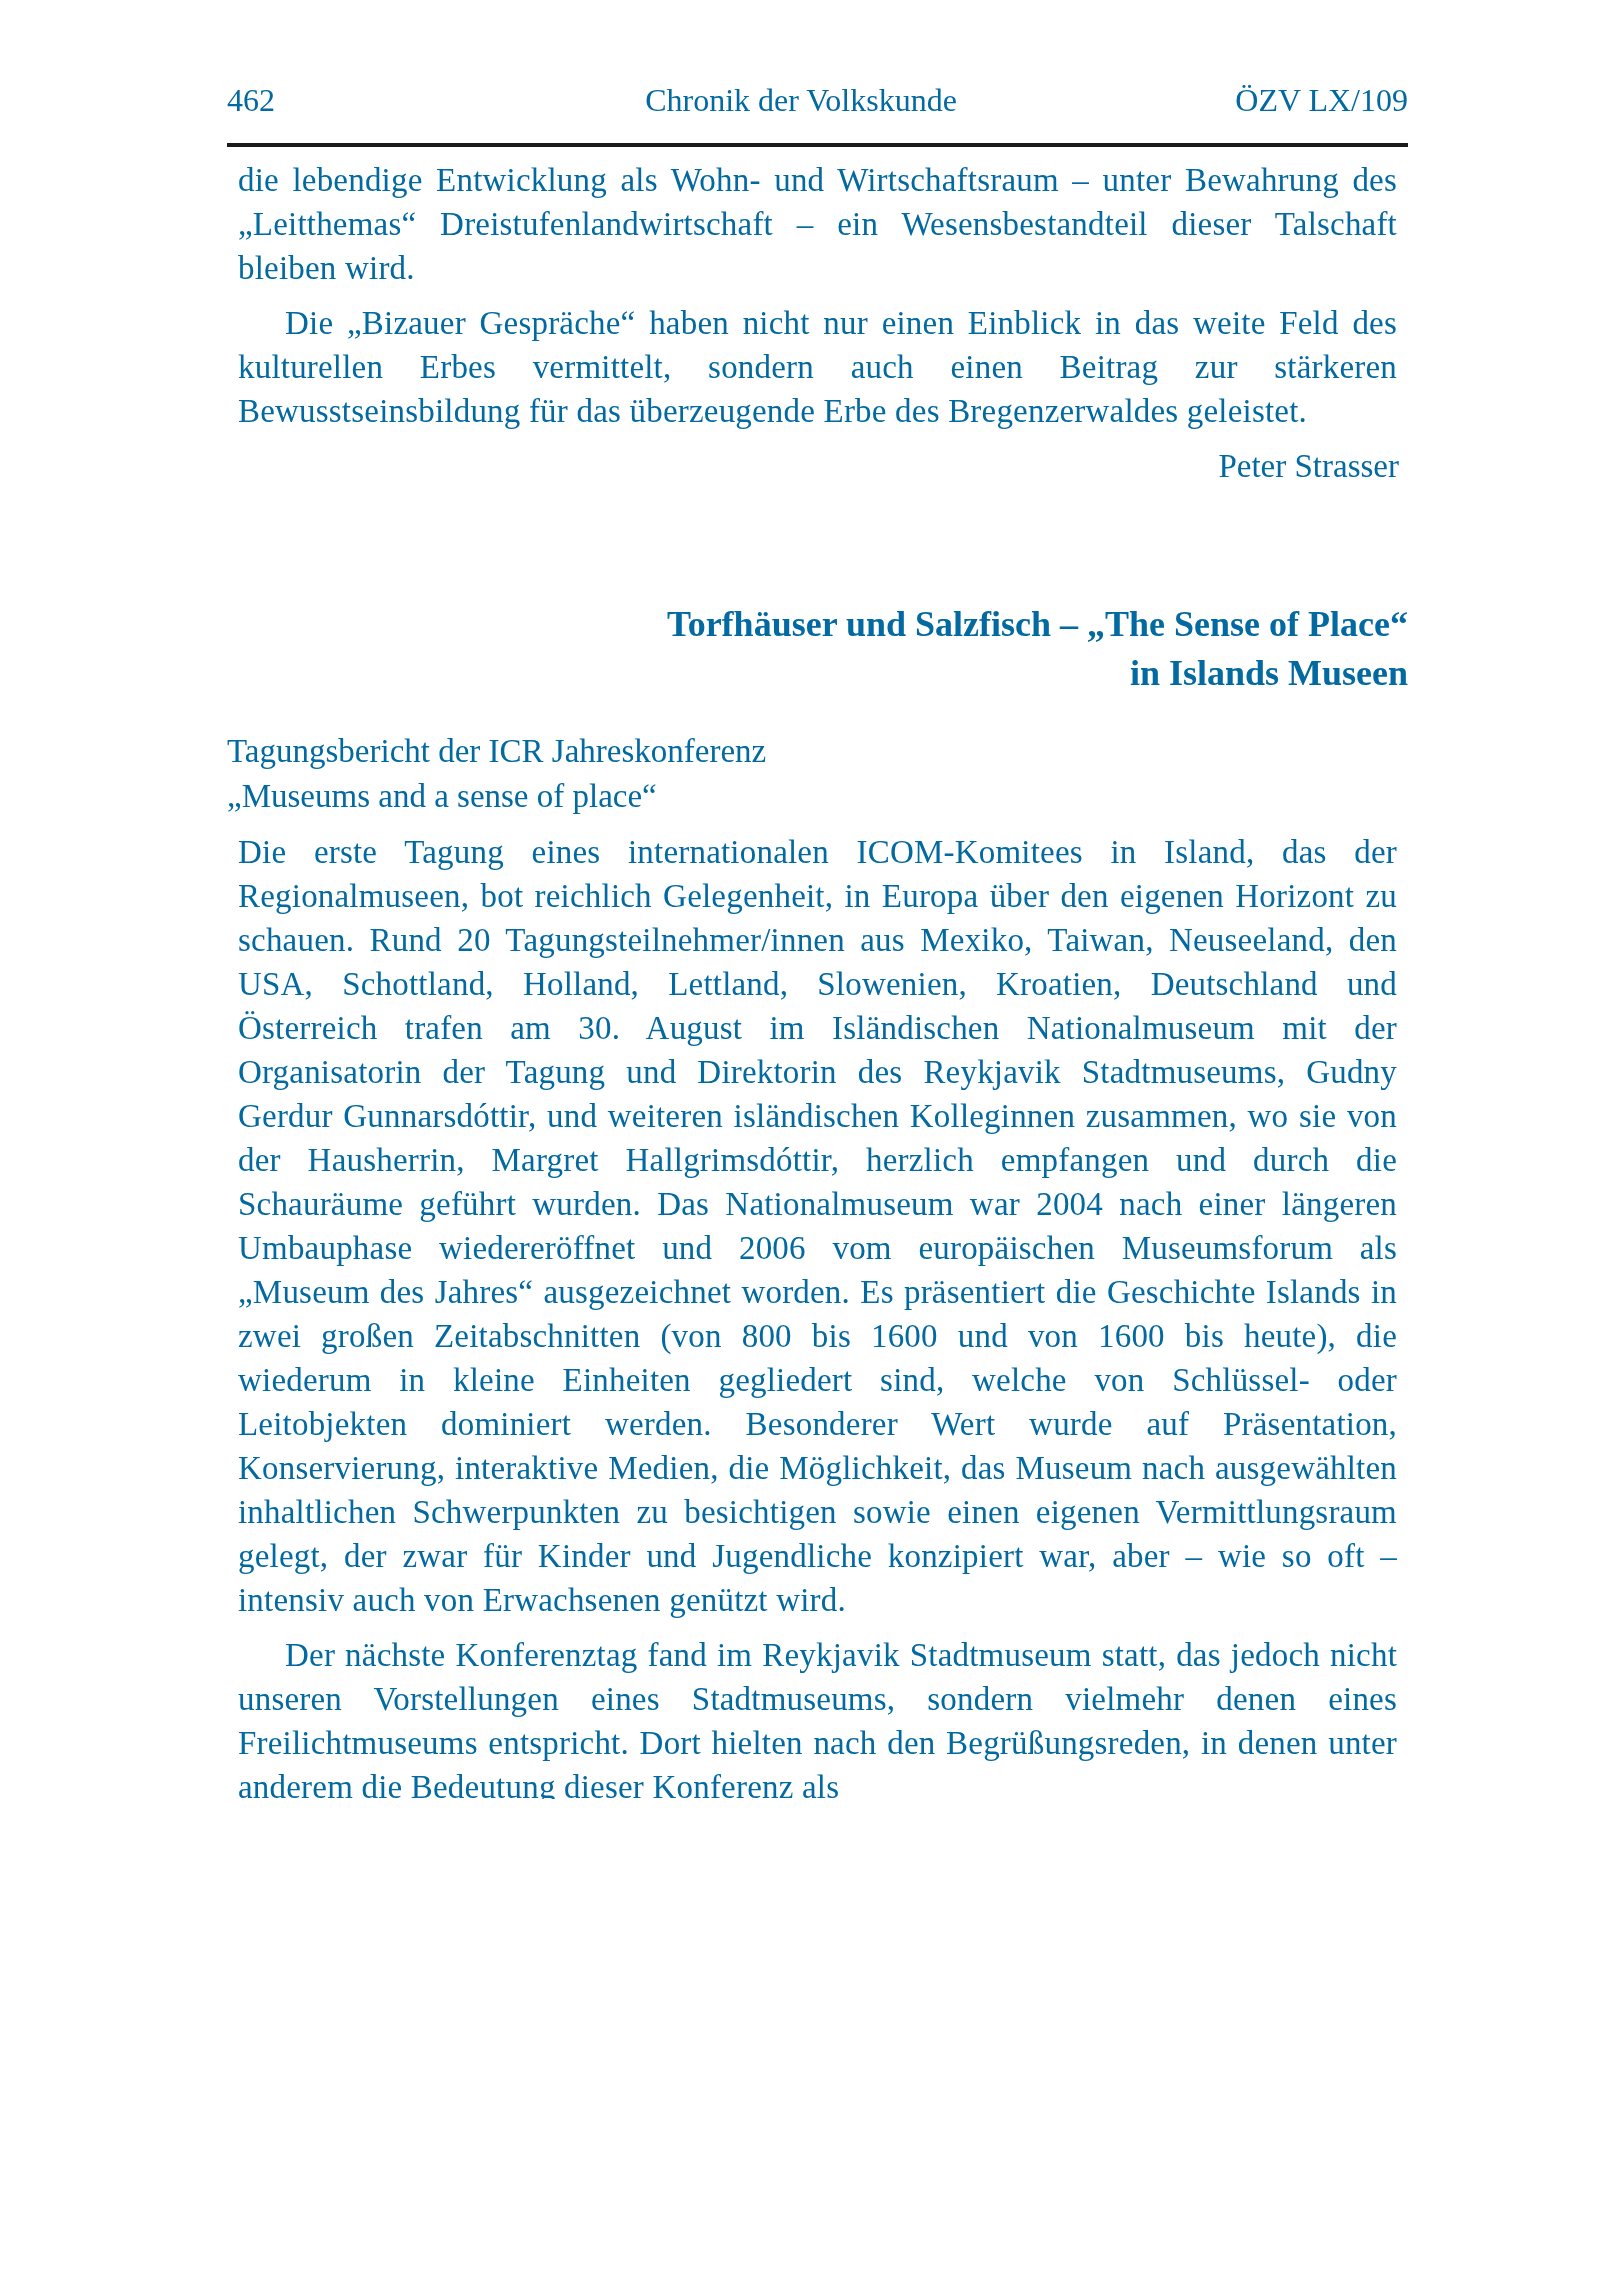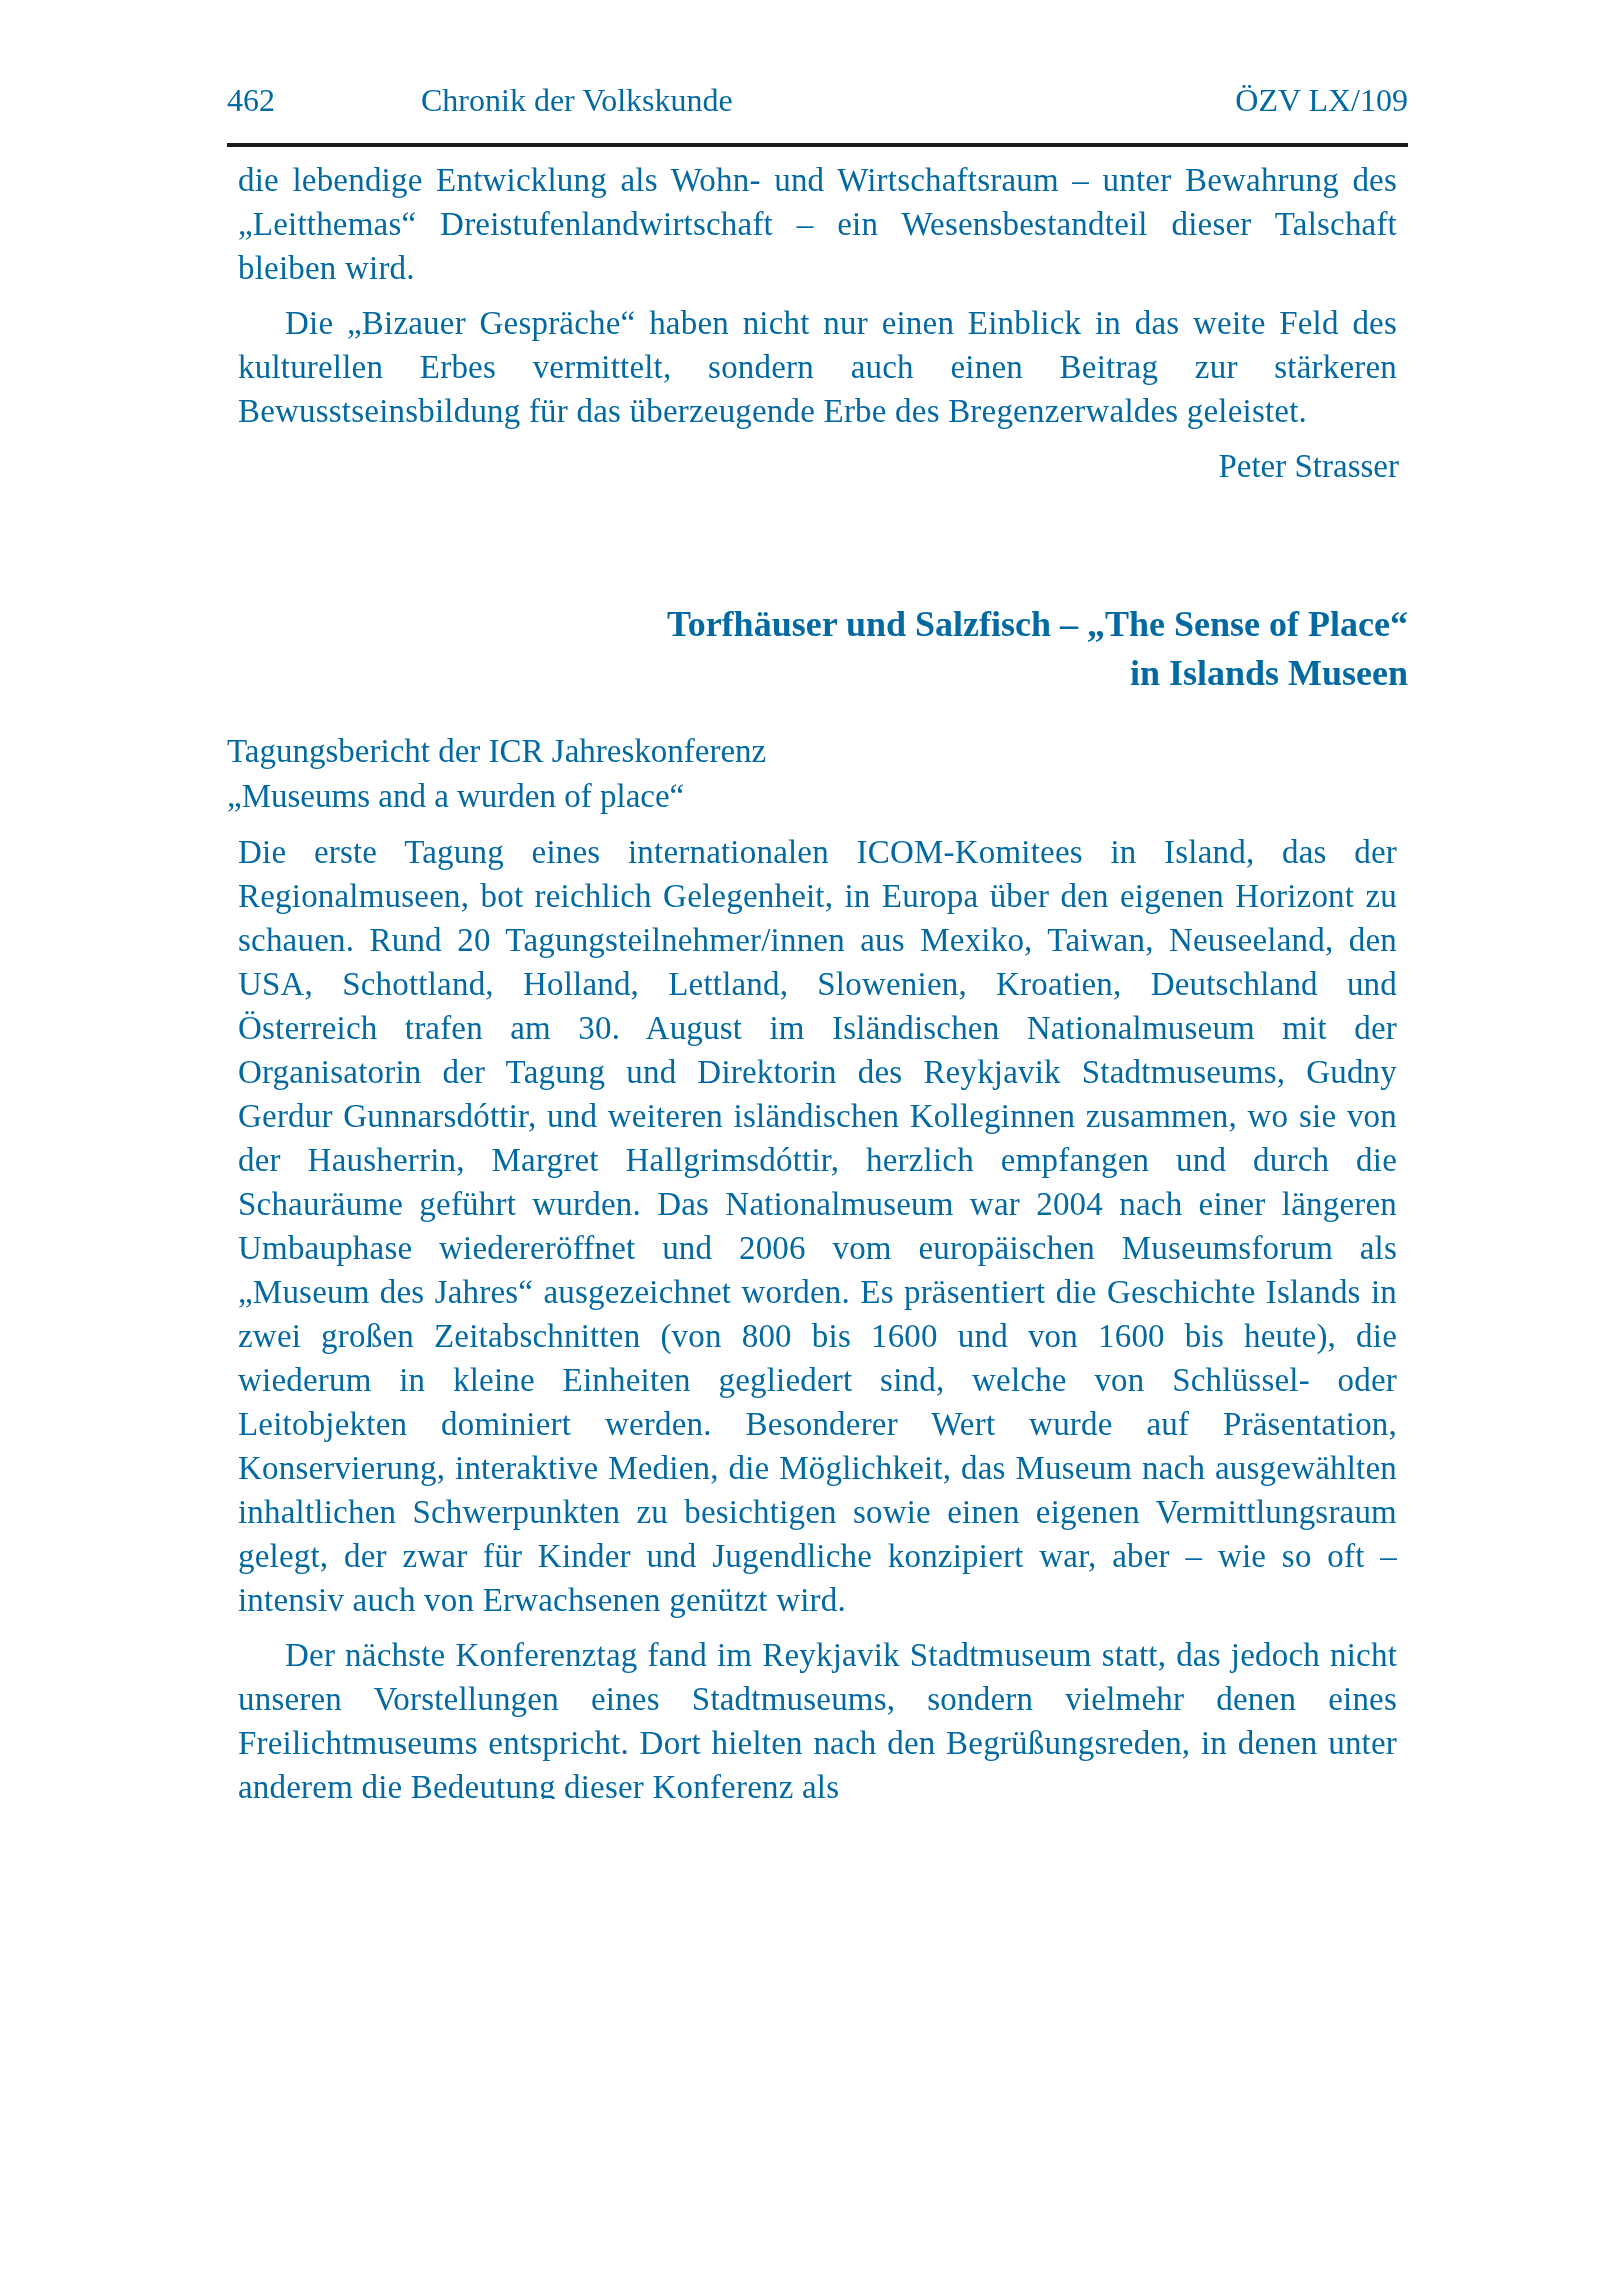--- a/index.html
+++ b/index.html
@@ -14,21 +14,21 @@
     padding: 81px 210px 0 227px;
     overflow: hidden;
   }
   .page-header {
     display: flex;
     align-items: baseline;
     font-size: 32px;
     line-height: 39px;
   }
   .page-header .hdr-left  { width: 194px; text-align: left; }
-  .page-header .hdr-center{ flex: 1; text-align: left; }
+  .page-header .hdr-center{ flex: 1; text-align: center; }
   .page-header .hdr-right { width: 227px; text-align: right; }
   .header-rule {
     border: none;
     border-top: 4px solid #1b1b1b;
     margin: 22.7px 0 0 0;
   }
   p.body-text {
     font-size: 33px;
     line-height: 44px;
     text-align: justify;
@@ -77,21 +77,21 @@
 
   <p class="signature">Peter Strasser</p>
 
   <div class="article-title">
     <span>Torfhäuser und Salzfisch – „The Sense of Place“</span><br>
     <span>in Islands Museen</span>
   </div>
 
   <div class="article-subtitle">
     <span>Tagungsbericht der ICR Jahreskonferenz</span><br>
-    <span>„Museums and a wurden of place“</span><br>
+    <span>„Museums and a sense of place“</span><br>
   </div>
 
   <p class="body-text body-start">Die erste Tagung eines internationalen ICOM-Komitees in Island, das der Regionalmuseen, bot reichlich Gelegenheit, in Europa über den eigenen Horizont zu schauen. Rund 20 Tagungsteilnehmer/innen aus Mexiko, Taiwan, Neuseeland, den USA, Schottland, Holland, Lettland, Slowenien, Kroatien, Deutschland und Österreich trafen am 30. August im Isländischen Nationalmuseum mit der Organisatorin der Tagung und Direktorin des Reykjavik Stadtmuseums, Gudny Gerdur Gunnarsdóttir, und weiteren isländischen Kolleginnen zusammen, wo sie von der Hausherrin, Margret Hallgrimsdóttir, herzlich empfangen und durch die Schauräume geführt wurden. Das Nationalmuseum war 2004 nach einer längeren Umbauphase wiedereröffnet und 2006 vom europäischen Museumsforum als „Museum des Jahres“ ausgezeichnet worden. Es präsentiert die Geschichte Islands in zwei großen Zeitabschnitten (von 800 bis 1600 und von 1600 bis heute), die wiederum in kleine Einheiten gegliedert sind, welche von Schlüssel- oder Leitobjekten dominiert werden. Besonderer Wert wurde auf Präsentation, Konservierung, interaktive Medien, die Möglichkeit, das Museum nach ausgewählten inhaltlichen Schwerpunkten zu besichtigen sowie einen eigenen Vermittlungsraum gelegt, der zwar für Kinder und Jugendliche konzipiert war, aber – wie so oft – intensiv auch von Erwachsenen genützt wird.</p>
 
   <p class="body-text indent">Der nächste Konferenztag fand im Reykjavik Stadtmuseum statt, das jedoch nicht unseren Vorstellungen eines Stadtmuseums, sondern vielmehr denen eines Freilichtmuseums entspricht. Dort hielten nach den Begrüßungsreden, in denen unter anderem die Bedeutung dieser Konferenz als</p>
 
 </div>
 
 
 </body></html>

